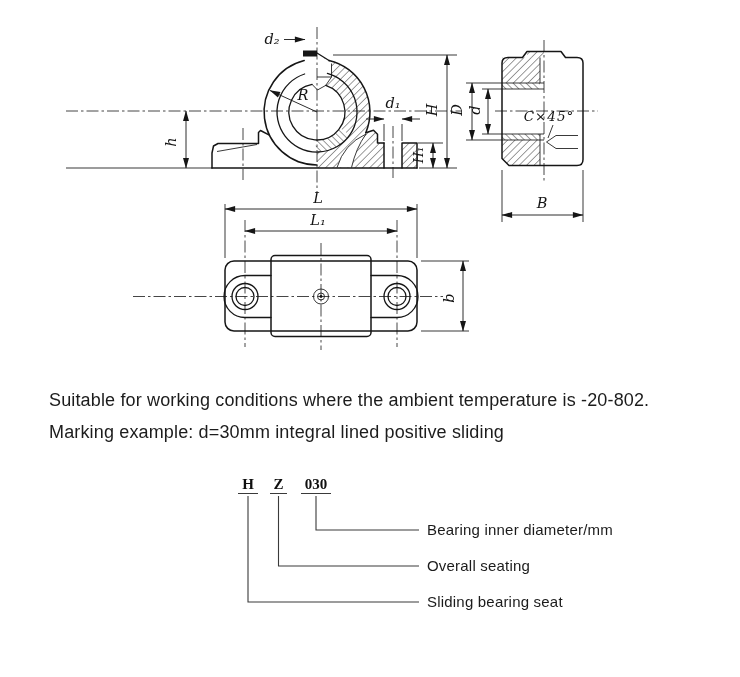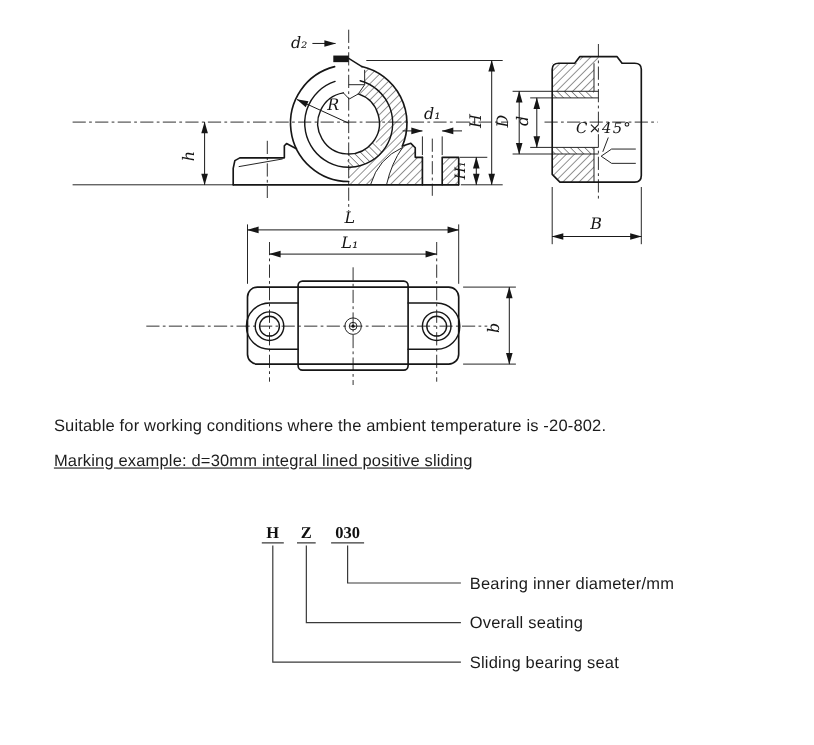--- a/index.html
+++ b/index.html
@@ -12,22 +12,22 @@
   .thin{stroke:#161616;stroke-width:0.85;fill:none;}
   .cl  {stroke:#161616;stroke-width:0.8;fill:none;stroke-dasharray:12 3 2.5 3;}
   .dim {stroke:#161616;stroke-width:0.9;fill:none;}
   .lead{stroke:#3a3a3a;stroke-width:1.1;fill:none;}
   .blk {fill:#161616;stroke:none;}
   text.dlab{font:italic 14.5px "DejaVu Serif","Liberation Serif",serif;fill:#141414;}
   text.dlab-s{font:italic 13px "DejaVu Serif","Liberation Serif",serif;fill:#141414;}
   text.chamf{font:italic 13.5px "DejaVu Serif","Liberation Serif",serif;fill:#141414;letter-spacing:1px;}
   text.code{font:bold 15px "Liberation Serif","DejaVu Serif",serif;fill:#101010;}
   text.callout{font:15px "Liberation Sans",sans-serif;fill:#1b1b1b;letter-spacing:0.2px;}
-  .note{position:absolute;left:49px;color:#1c1c1c;font-size:15px;line-height:21.5px;
-        letter-spacing:0.15px;white-space:nowrap;}
+  .note{position:absolute;left:49px;color:#1c1c1c;font-size:18px;line-height:21.5px;
+        letter-spacing:0.15px;white-space:nowrap;margin-top:13px;}
 </style>
 </head>
 <body>
 
 <div id="page">
 
 <svg width="740" height="677" viewBox="0 0 740 677">
   <defs>
     <marker id="ar" markerWidth="12" markerHeight="10" refX="10.6" refY="5" orient="auto-start-reverse" markerUnits="userSpaceOnUse">
       <path d="M0.5 2 L11 5 L0.5 8 Z" fill="#161616"></path>
@@ -176,17 +176,17 @@
     <path class="lead" d="M316 496 L316 530 L419 530"></path>
     <path class="lead" d="M278.5 496 L278.5 566 L419 566"></path>
     <path class="lead" d="M248 496 L248 602 L419 602"></path>
     <text class="callout" x="427" y="535">Bearing inner diameter/mm</text>
     <text class="callout" x="427" y="571">Overall seating</text>
     <text class="callout" x="427" y="607">Sliding bearing seat</text>
   </g>
 </svg>
 
   <div class="note" style="top:377px;">Suitable for working conditions where the ambient temperature is -20-802.</div>
-  <div class="note" style="top:409px;text-decoration:underline;">
+  <div class="note" style="top:409px;">
     <div>Marking example: d=30mm integral lined positive sliding</div>
   </div>
 
 </div>
 
 </body></html>

